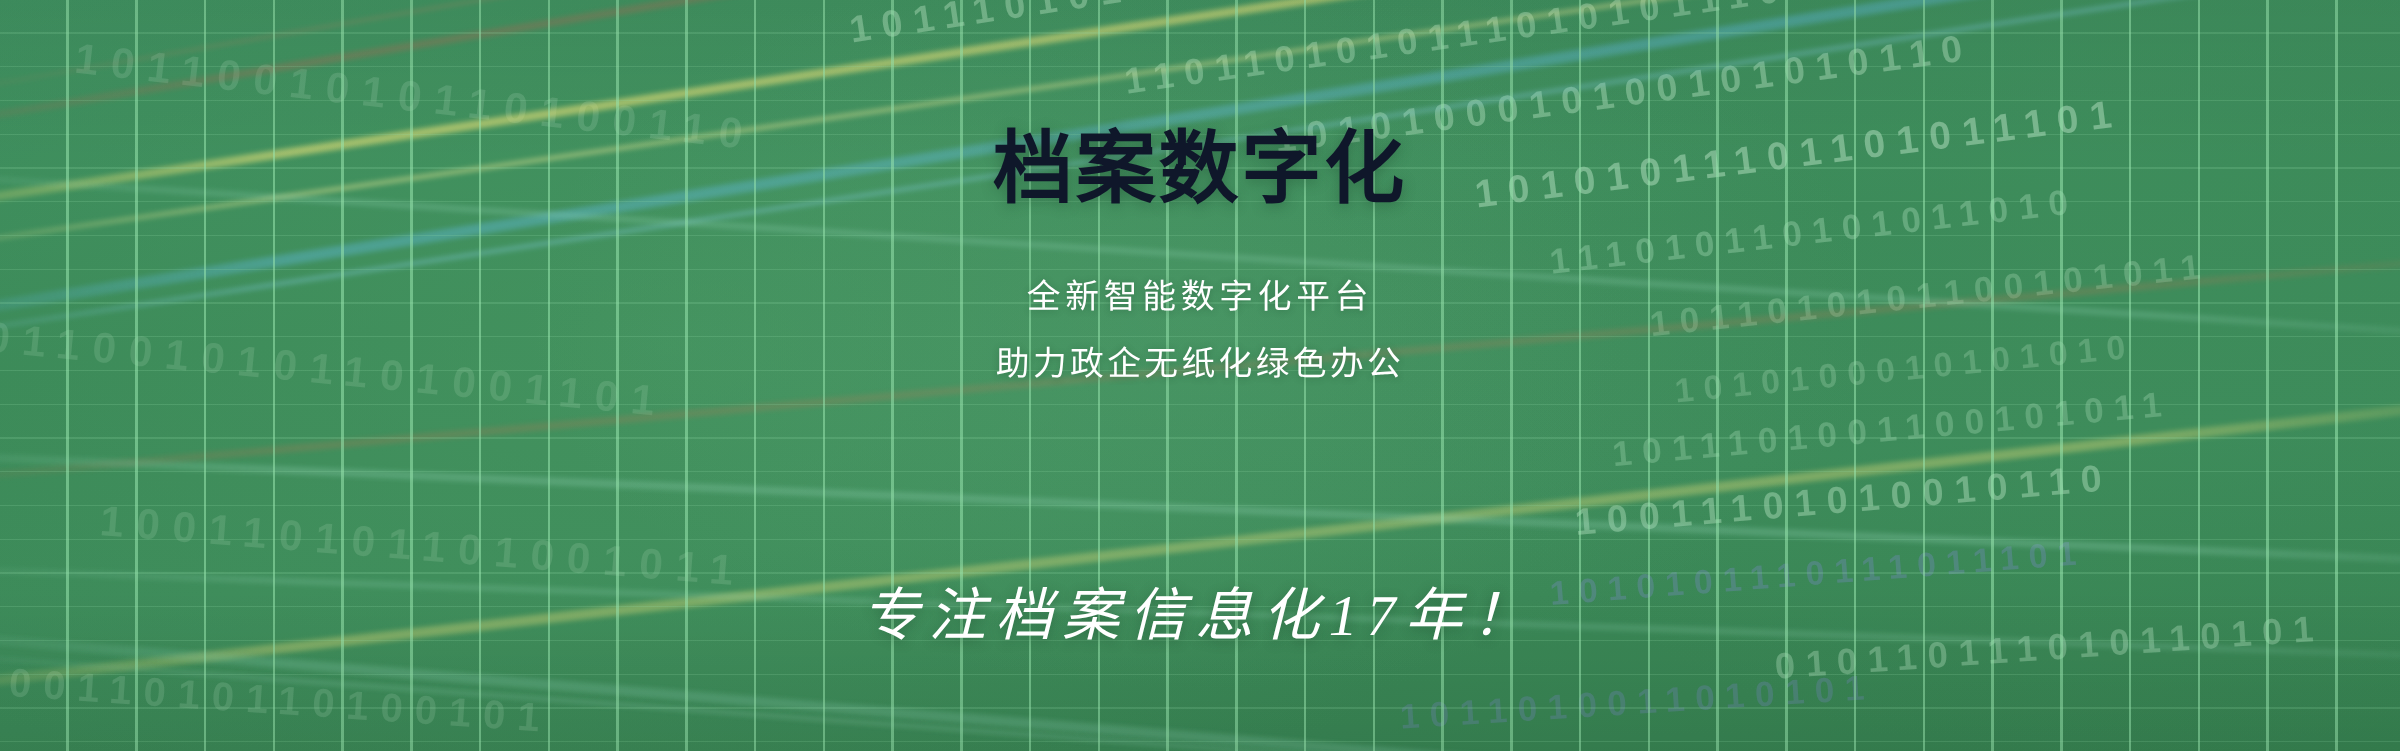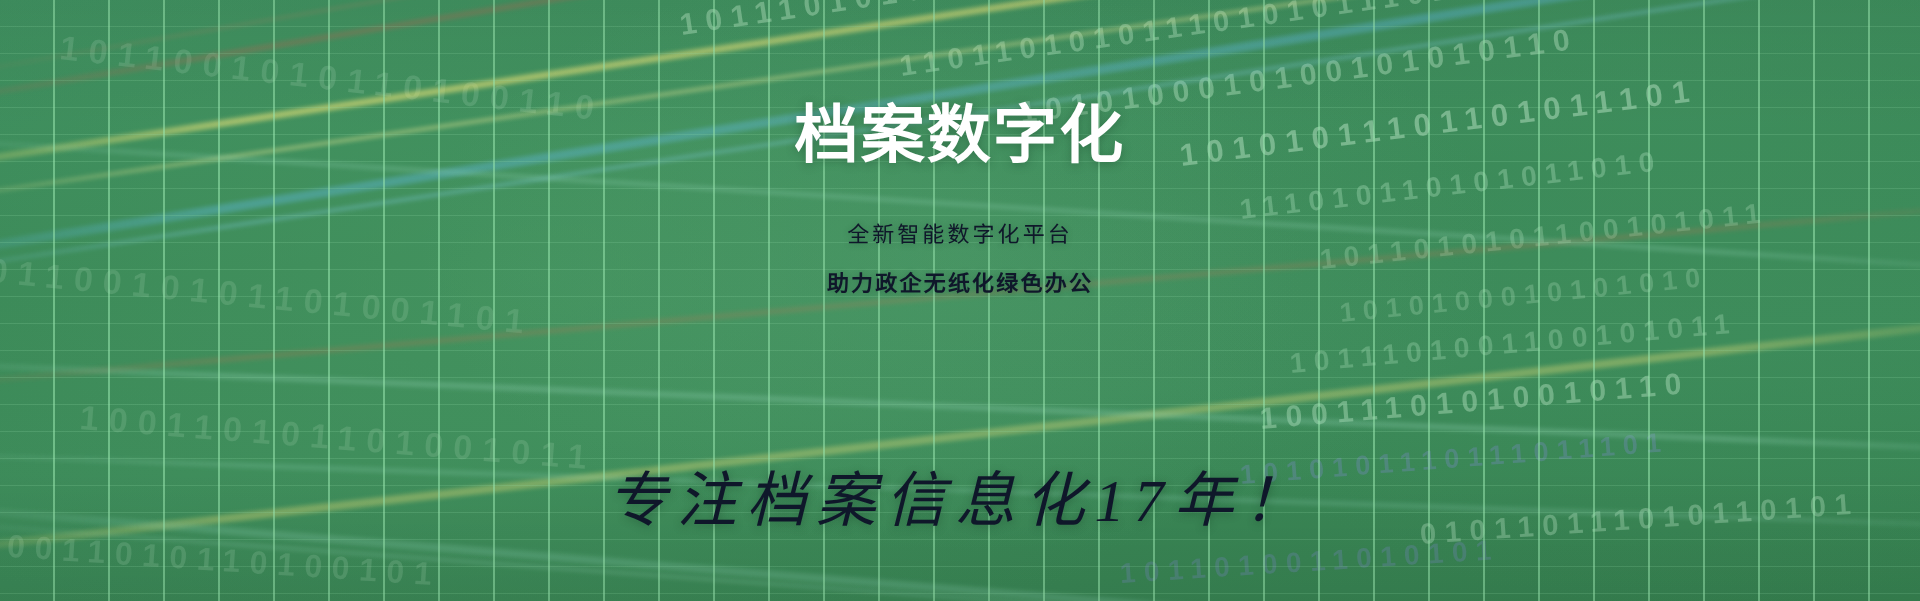--- a/index.html
+++ b/index.html
@@ -105,58 +105,58 @@
 
   .hero-title {
     margin: 0;
     position: absolute;
     top: 103px;
     left: 0;
     right: 0;
     text-align: center;
     font-size: 64px;
     font-weight: 700;
-    color: #ffffff;
+    color: #0f172a;
     letter-spacing: 0.035em;
     line-height: 1;
     text-shadow: 0 2px 10px rgba(20,60,35,0.35);
   }
 
   .sub-list {
     position: absolute;
     top: 224px;
     left: 0;
     right: 0;
     margin: 0;
     padding: 0;
     list-style: none;
     text-align: center;
   }
   .sub-line {
-    color: #0f172a;
-    font-size: 22px;
+    color: #ffffff;
+    font-size: 27px;
     line-height: 1;
     letter-spacing: 0.14em;
     margin-bottom: 27px;
     text-shadow: 0 1px 6px rgba(20,60,35,0.32);
   }
   .sub-line.is-bold {
-    font-weight: 700;
+    font-weight: 400;
     letter-spacing: 0.10em;
   }
 
   .tagline {
     position: absolute;
     top: 466px;
     left: 0;
     right: 0;
     text-align: center;
-    color: #0f172a;
+    color: #ffffff;
     font-family: "Liberation Serif", "DejaVu Serif", serif;
-    font-size: 60px;
+    font-size: 46px;
     font-style: italic;
     font-weight: 400;
     letter-spacing: 0.16em;
     line-height: 1.18;
     text-shadow: 0 2px 9px rgba(20,60,35,0.38);
   }
 </style>
 </head>
 <body>
 

